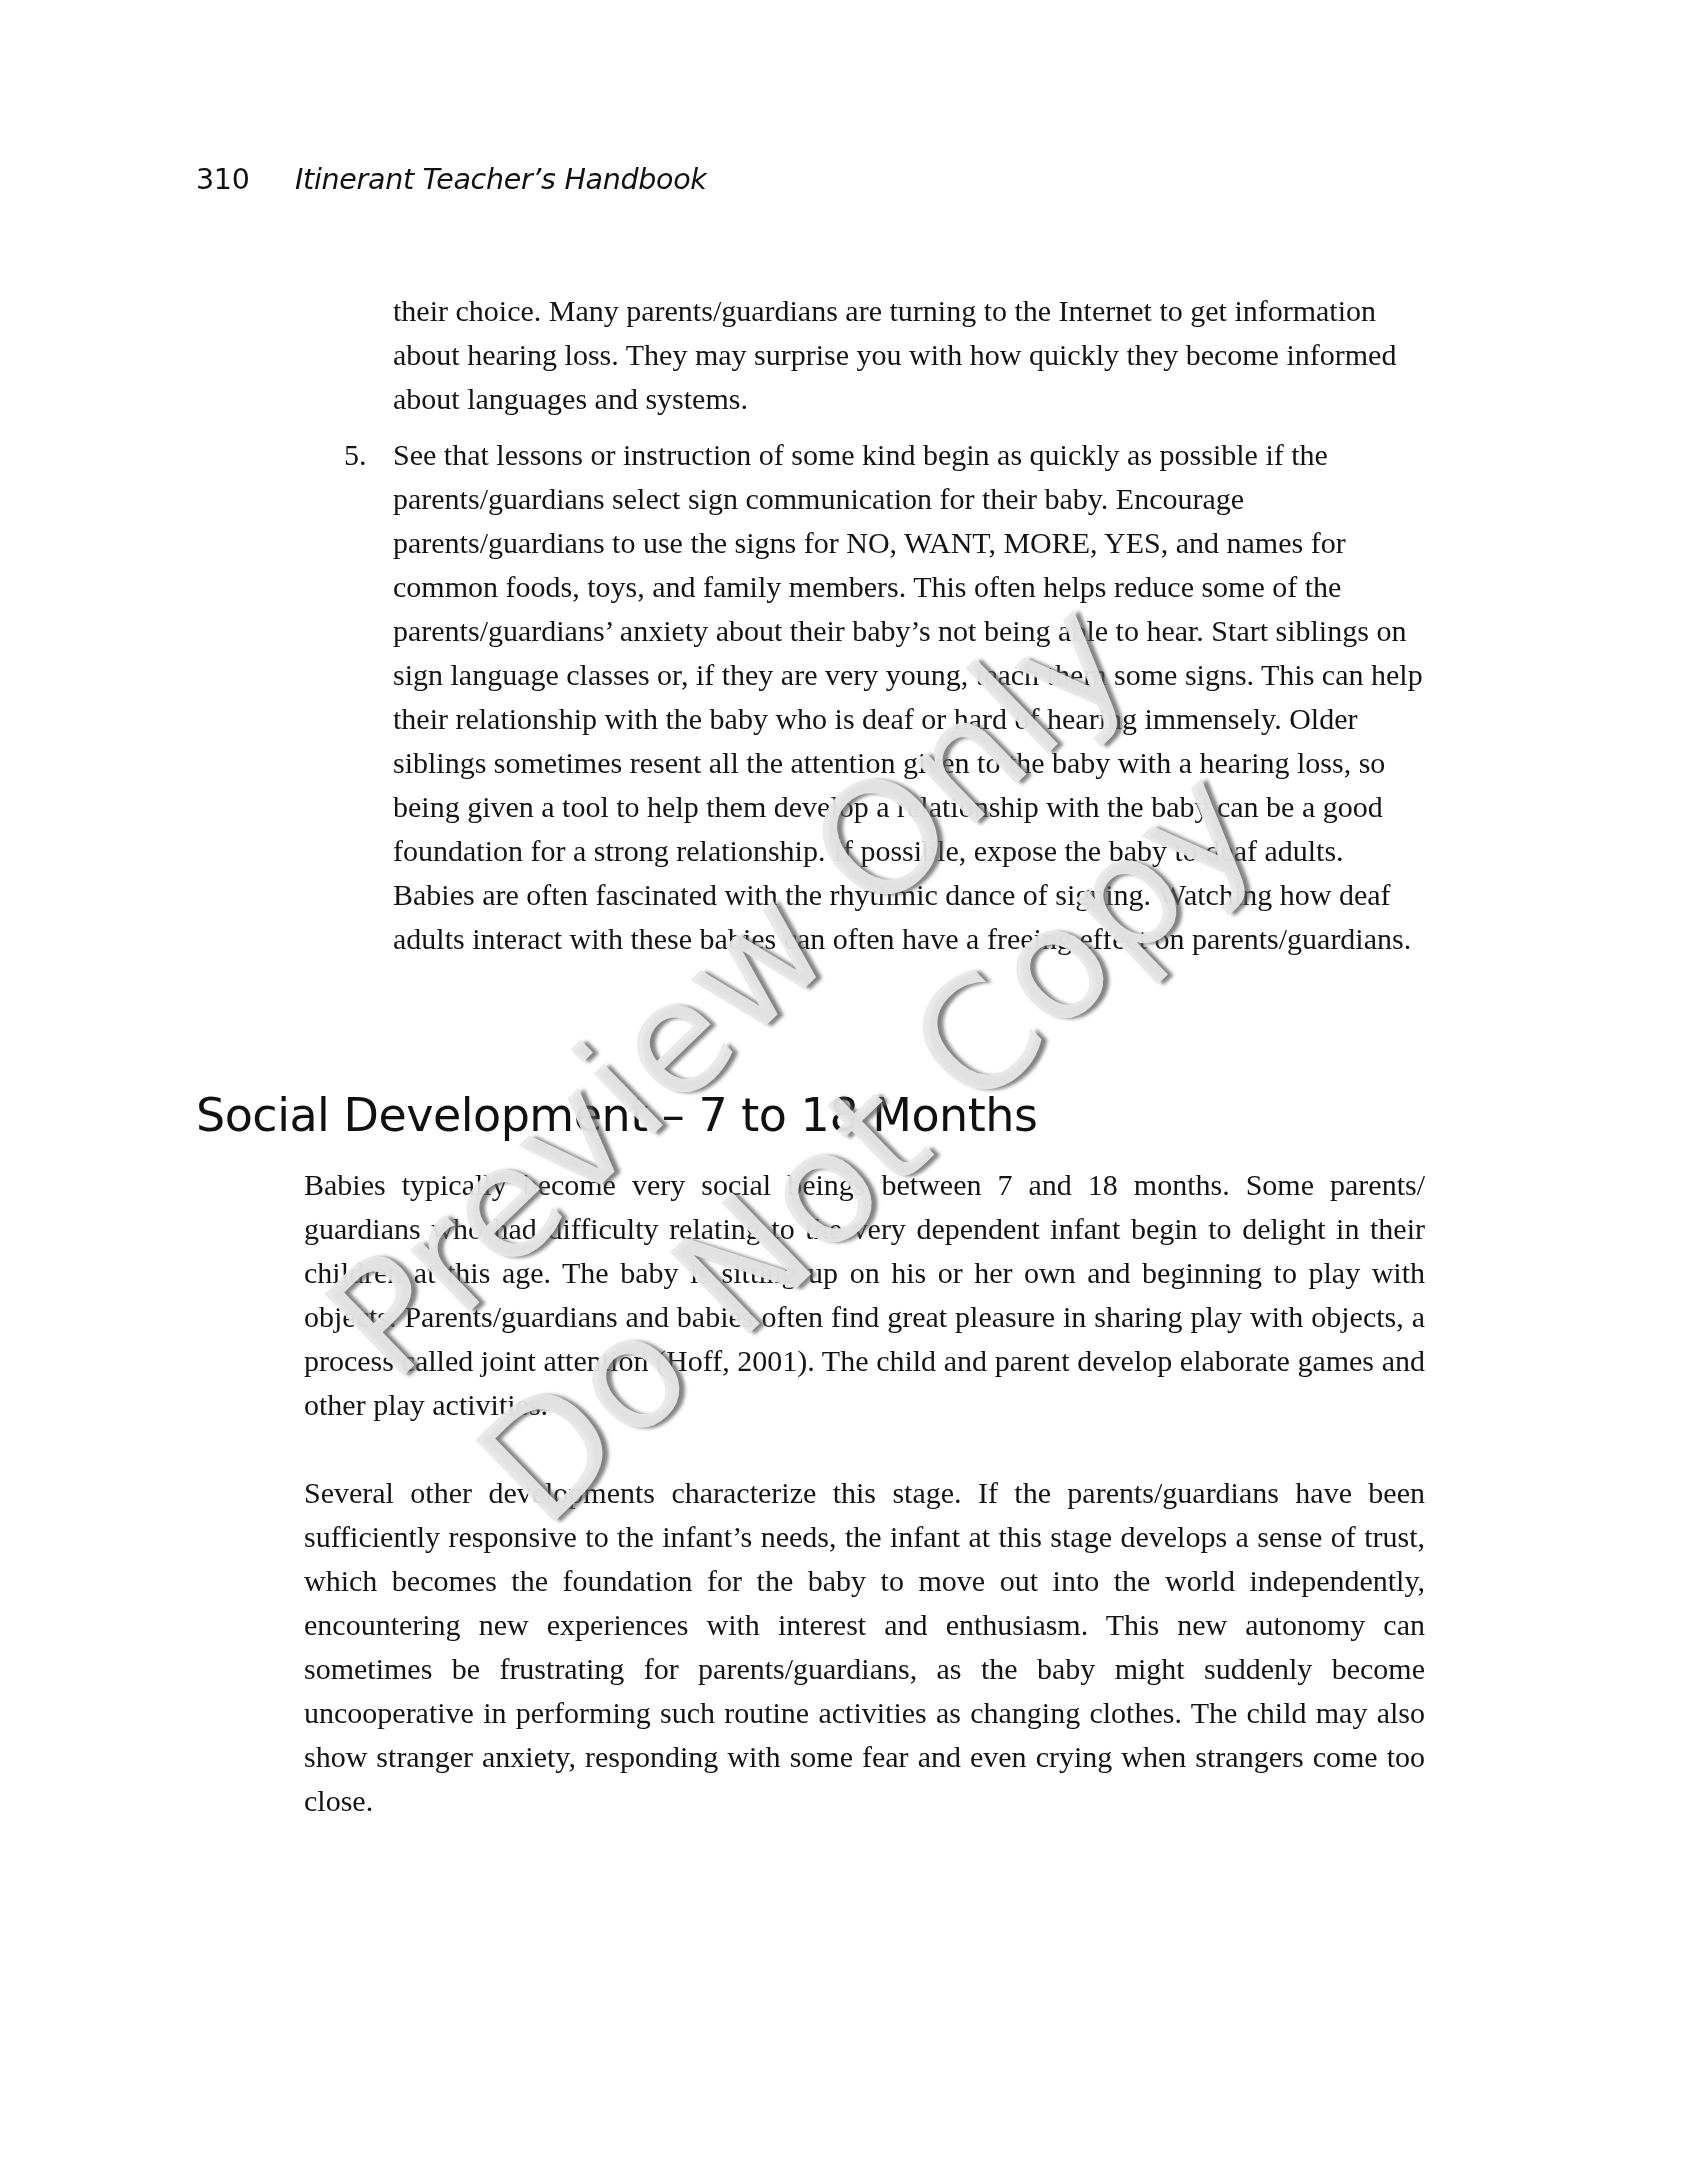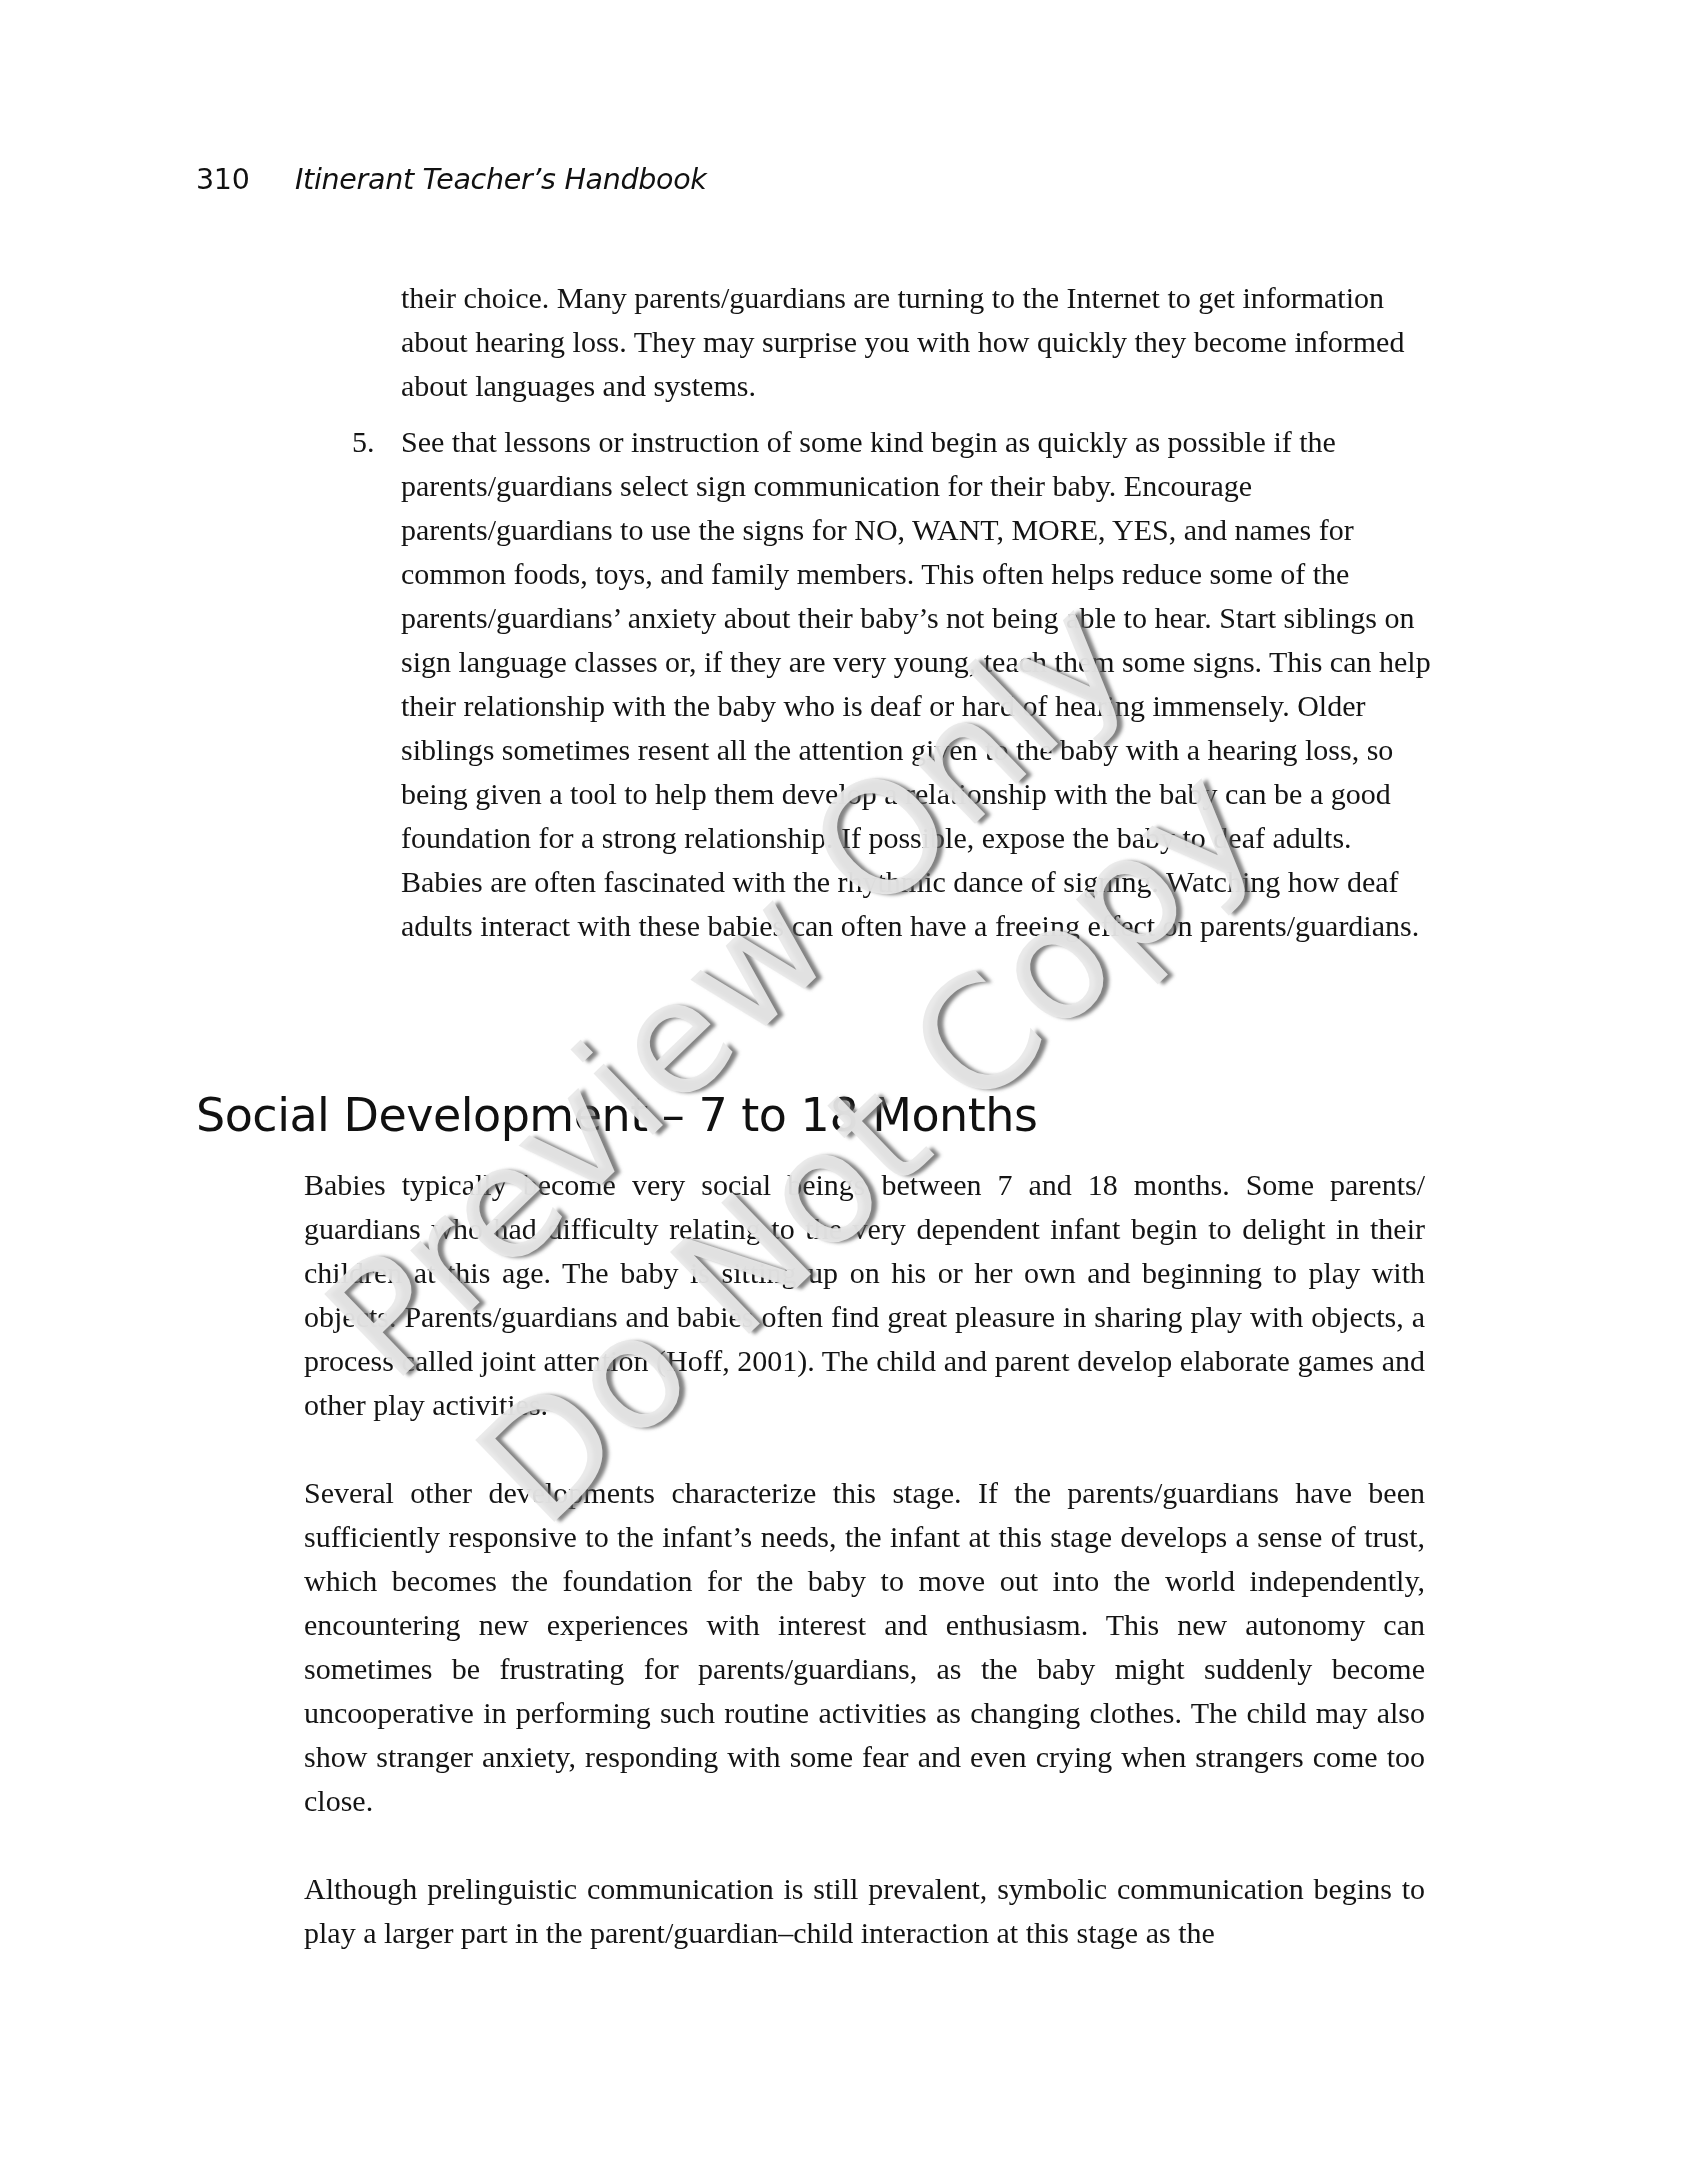--- a/index.html
+++ b/index.html
@@ -5,21 +5,21 @@
   html, body { margin: 0; padding: 0; background: #ffffff; }
   body { width: 1686px; height: 2182px; position: relative; overflow: hidden; }
   .page { position: absolute; left: 0; top: 0; width: 1684px; height: 2182px; background: #fff; color: #111; }
 
   .running-head { position: absolute; left: 196px; top: 163px; font-family: "DejaVu Sans", sans-serif; font-size: 28.5px; color: #111; letter-spacing: -0.3px; }
   .running-head .folio { display: inline-block; width: 99px; }
   .running-head .book-title { font-style: italic; }
 
   .serif { font-family: "Liberation Serif", serif; font-size: 30px; line-height: 44px; color: #141414; }
 
-  .list-block { position: absolute; left: 344px; top: 276px; width: 1080px; margin-left: 8px; }
+  .list-block { position: absolute; left: 344px; top: 289px; width: 1080px; }
   .list-cont { margin-left: 49px; }
   .list-item { display: flex; margin-top: 12px; }
   .list-item .marker { width: 49px; flex: 0 0 49px; }
   .list-item .item-text { flex: 1; }
 
   .section-heading { position: absolute; left: 196px; top: 1088px; font-family: "DejaVu Sans", sans-serif; font-size: 46px; color: #111; letter-spacing: -0.5px; white-space: nowrap; }
 
   .body-block { position: absolute; left: 292px; top: 1163px; width: 1133px; }
   .body-block p { margin: 0 0 44px 12px; text-align: justify; text-align-last: left; hyphens: manual; }
 
@@ -43,21 +43,20 @@
       <span class="marker">5.</span>
       <span class="item-text">See that lessons or instruction of some kind begin as quickly as possible if the parents/guardians select sign communication for their baby. Encourage parents/guardians to use the signs for NO, WANT, MORE, YES, and names for common foods, toys, and family members. This often helps reduce some of the parents/guardians’ anxiety about their baby’s not being able to hear. Start siblings on sign language classes or, if they are very young, teach them some signs. This can help their relationship with the baby who is deaf or hard of hearing immensely. Older siblings sometimes resent all the attention given to the baby with a hearing loss, so being given a tool to help them develop a relationship with the baby can be a good foundation for a strong relationship. If possible, expose the baby to deaf adults. Babies are often fascinated with the rhythmic dance of signing. Watching how deaf adults interact with these babies can often have a freeing effect on parents/guardians.</span>
     </div>
   </div>
 
   <h2 class="section-heading" style="margin:0;font-weight:normal;">Social Development – 7 to 18 Months</h2>
 
   <div class="body-block serif">
     <p>Babies typically become very social beings between 7 and 18 months. Some parents/ guardians who had difficulty relating to the very dependent infant begin to delight in their children at this age. The baby is sitting up on his or her own and beginning to play with objects. Parents/guardians and babies often find great pleasure in sharing play with objects, a process called joint attention (Hoff, 2001). The child and parent develop elaborate games and other play activities.</p>
     <p>Several other developments characterize this stage. If the parents/guardians have been sufficiently responsive to the infant’s needs, the infant at this stage develops a sense of trust, which becomes the foundation for the baby to move out into the world independently, encountering new experiences with interest and enthusiasm. This new autonomy can sometimes be frustrating for parents/guardians, as the baby might sud­denly become uncooperative in performing such routine activities as changing clothes. The child may also show stranger anxiety, responding with some fear and even crying when strangers come too close.</p>
-    <p>Although prelinguistic communication is still prevalent, symbolic communication be­gins to play a larger part in the parent/guardian–child interaction at this stage as the</p>
   </div>
 
   <div class="watermark">
     <div class="wm-line wm-1">Preview Only</div>
     <div class="wm-line wm-2">Do Not Copy</div>
   </div>
 
 </div>
 
 

